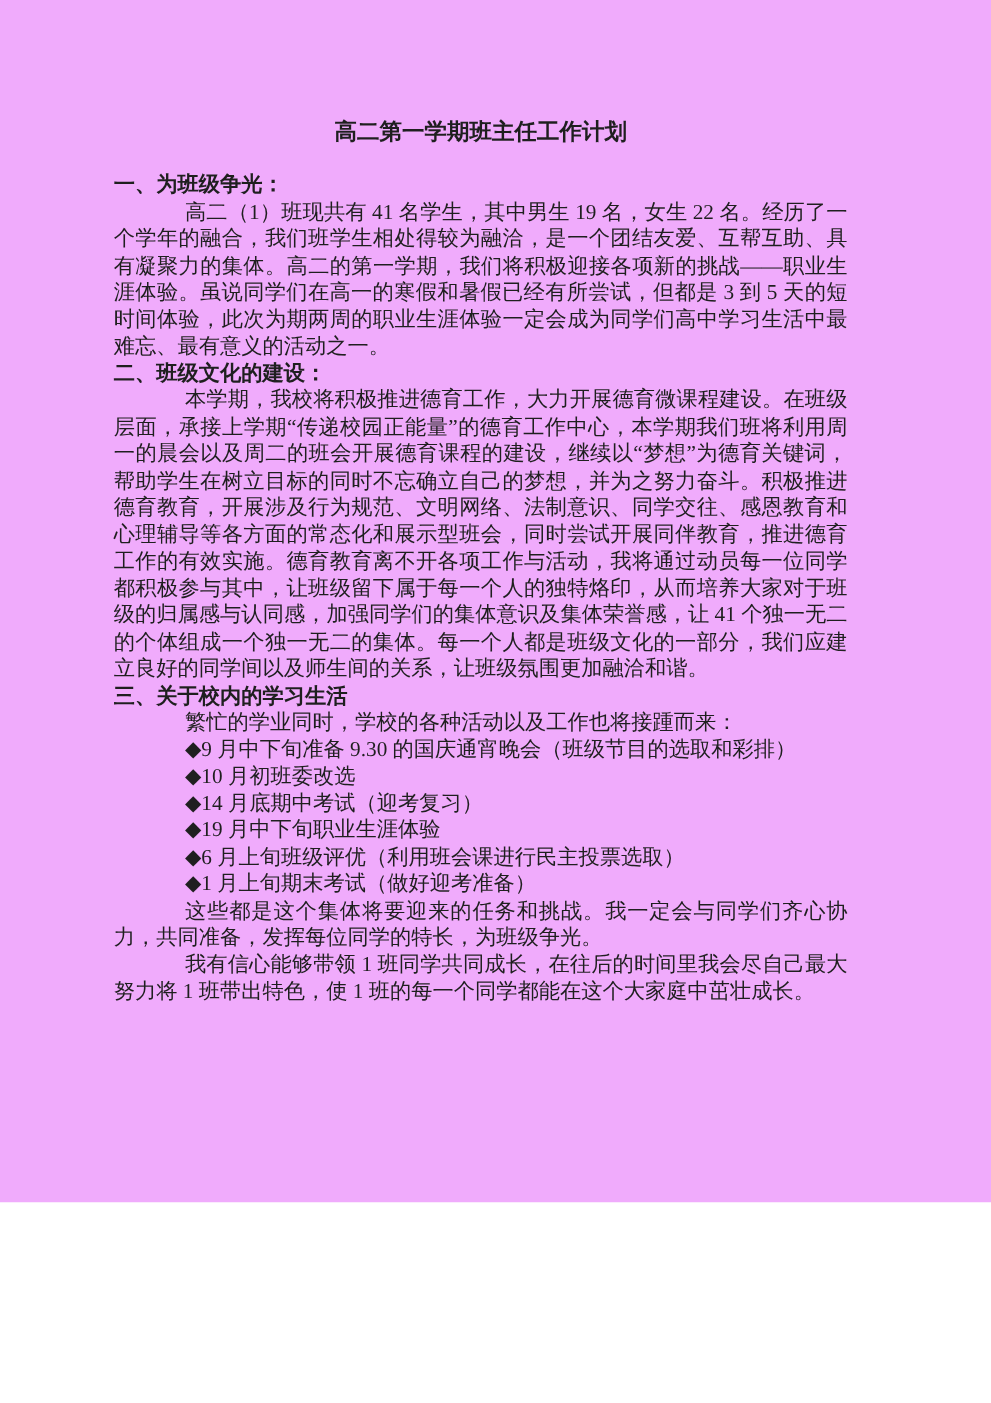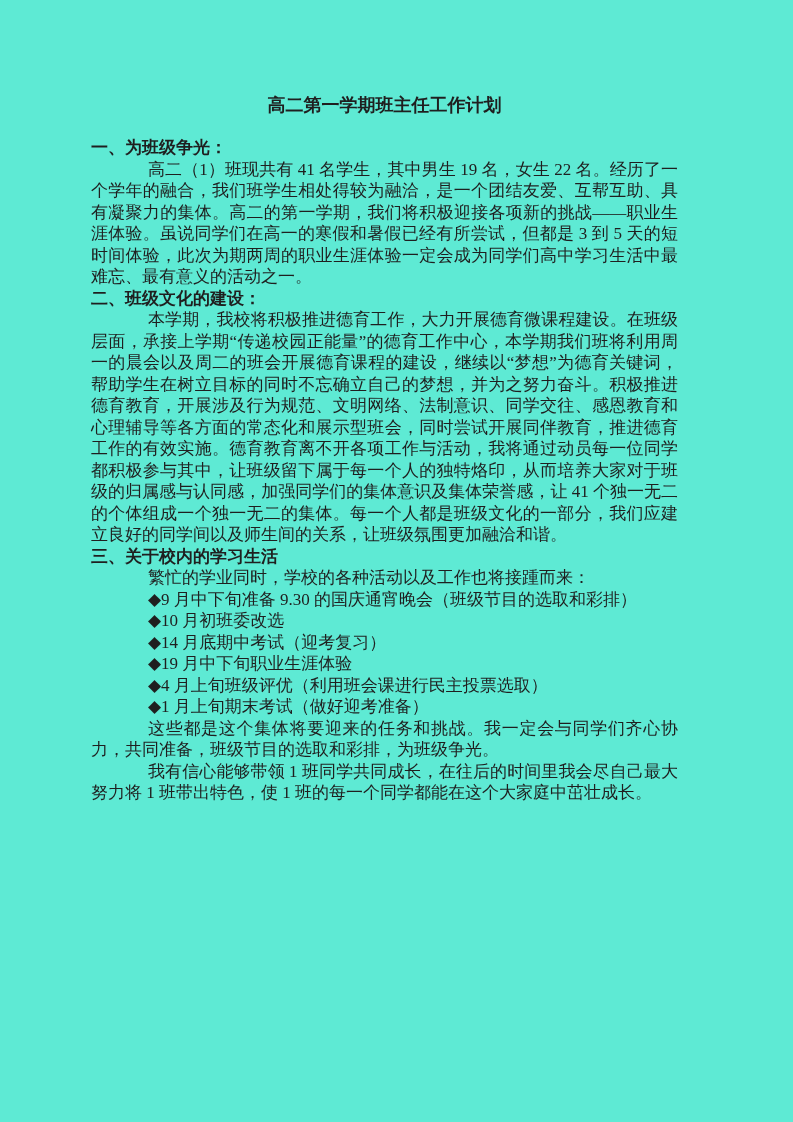--- a/index.html
+++ b/index.html
@@ -3,23 +3,23 @@
 <meta charset="utf-8">
 <style>
   html, body {
     margin: 0;
     padding: 0;
     background: #ffffff;
   }
   .page {
     position: relative;
     width: 793px;
-    height: 1122px;
+    height: 962px;
     box-sizing: border-box;
-    background: #5eead4;
+    background: #f0abfc;
     color: #1f1f1f;
     padding: 94px 115px 0 91px;
     overflow: hidden;
     font-family: "Liberation Serif", "DejaVu Serif", serif;
   }
   .doc-title {
     font-size: 18px;
     font-weight: 700;
     text-align: center;
     line-height: 22px;
@@ -81,24 +81,24 @@
       <div class="schedule-item">
         <span class="bullet-marker">◆</span><span>10 月初班委改选</span>
       </div>
       <div class="schedule-item">
         <span class="bullet-marker">◆</span><span>14 月底期中考试（迎考复习）</span>
       </div>
       <div class="schedule-item">
         <span class="bullet-marker">◆</span><span>19 月中下旬职业生涯体验</span>
       </div>
       <div class="schedule-item">
-        <span class="bullet-marker">◆</span><span>4 月上旬班级评优（利用班会课进行民主投票选取）</span>
+        <span class="bullet-marker">◆</span><span>6 月上旬班级评优（利用班会课进行民主投票选取）</span>
       </div>
       <div class="schedule-item">
         <span class="bullet-marker">◆</span><span>1 月上旬期末考试（做好迎考准备）</span>
       </div>
     </div>
 
-    <p class="para">这些都是这个集体将要迎来的任务和挑战。我一定会与同学们齐心协力，共同准备，班级节目的选取和彩排，为班级争光。</p>
+    <p class="para">这些都是这个集体将要迎来的任务和挑战。我一定会与同学们齐心协力，共同准备，发挥每位同学的特长，为班级争光。</p>
     <p class="para">我有信心能够带领 1 班同学共同成长，在往后的时间里我会尽自己最大努力将 1 班带出特色，使 1 班的每一个同学都能在这个大家庭中茁壮成长。</p>
   </section>
 
 </div>
 
 </body></html>

